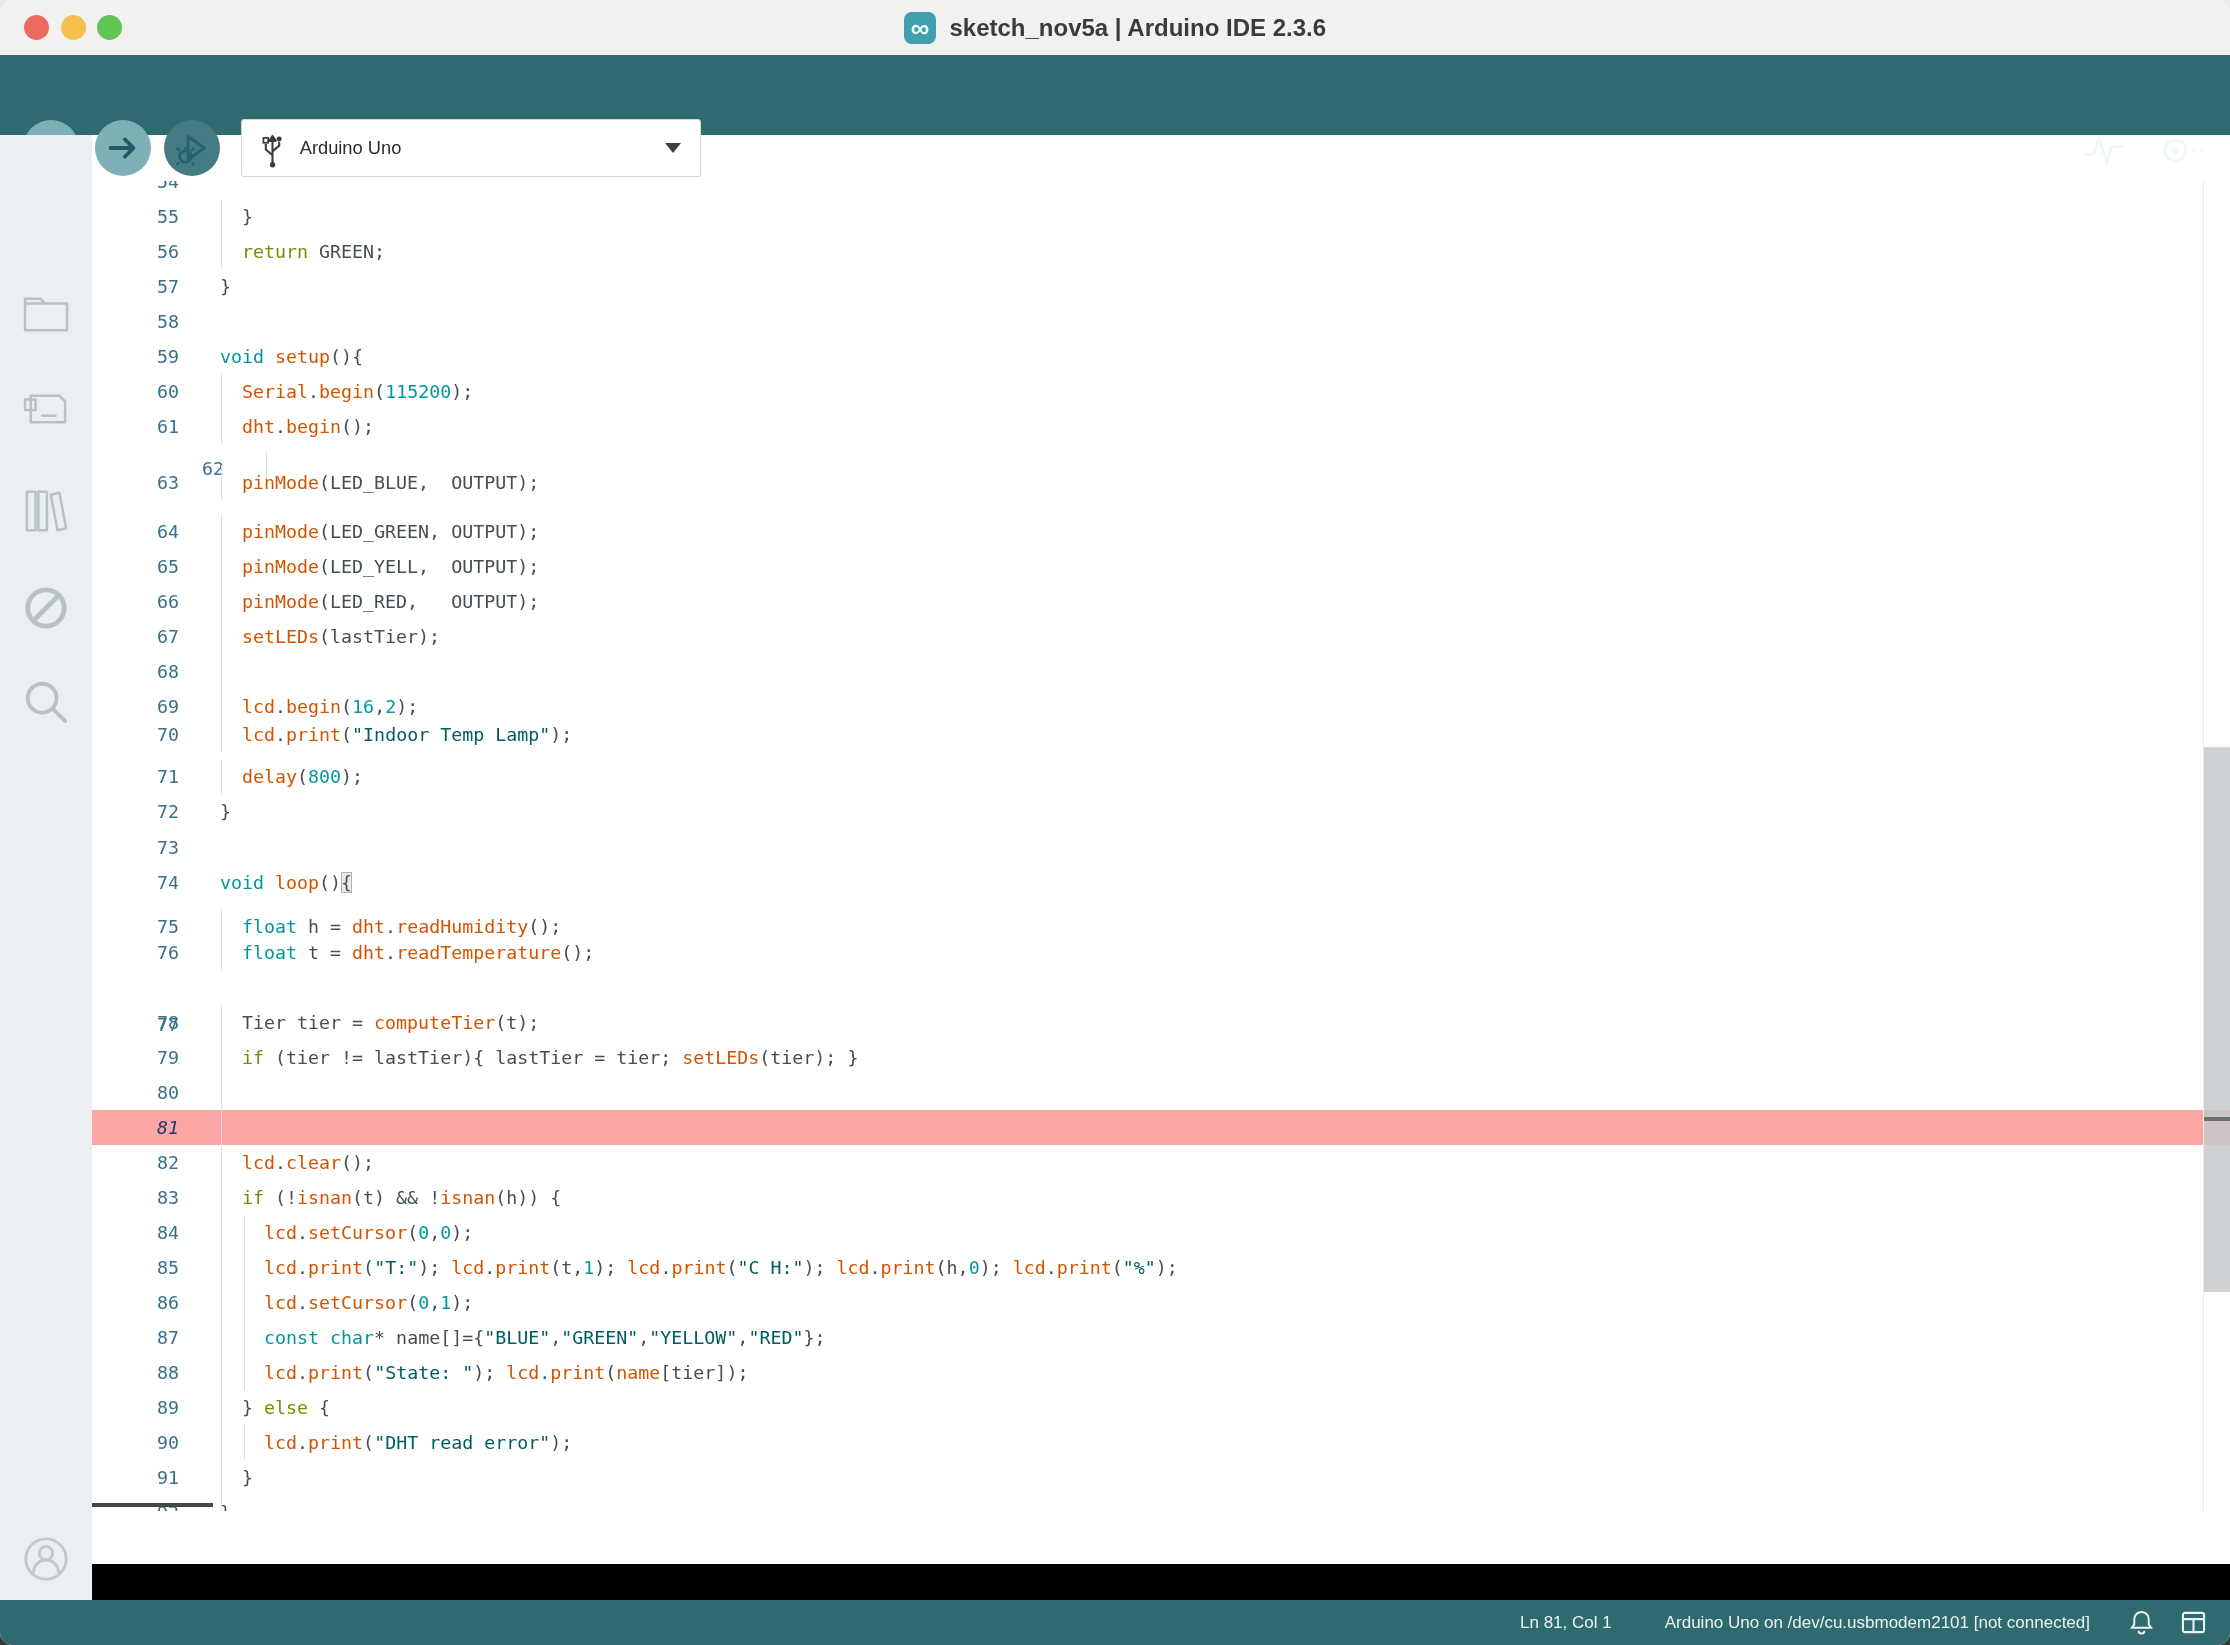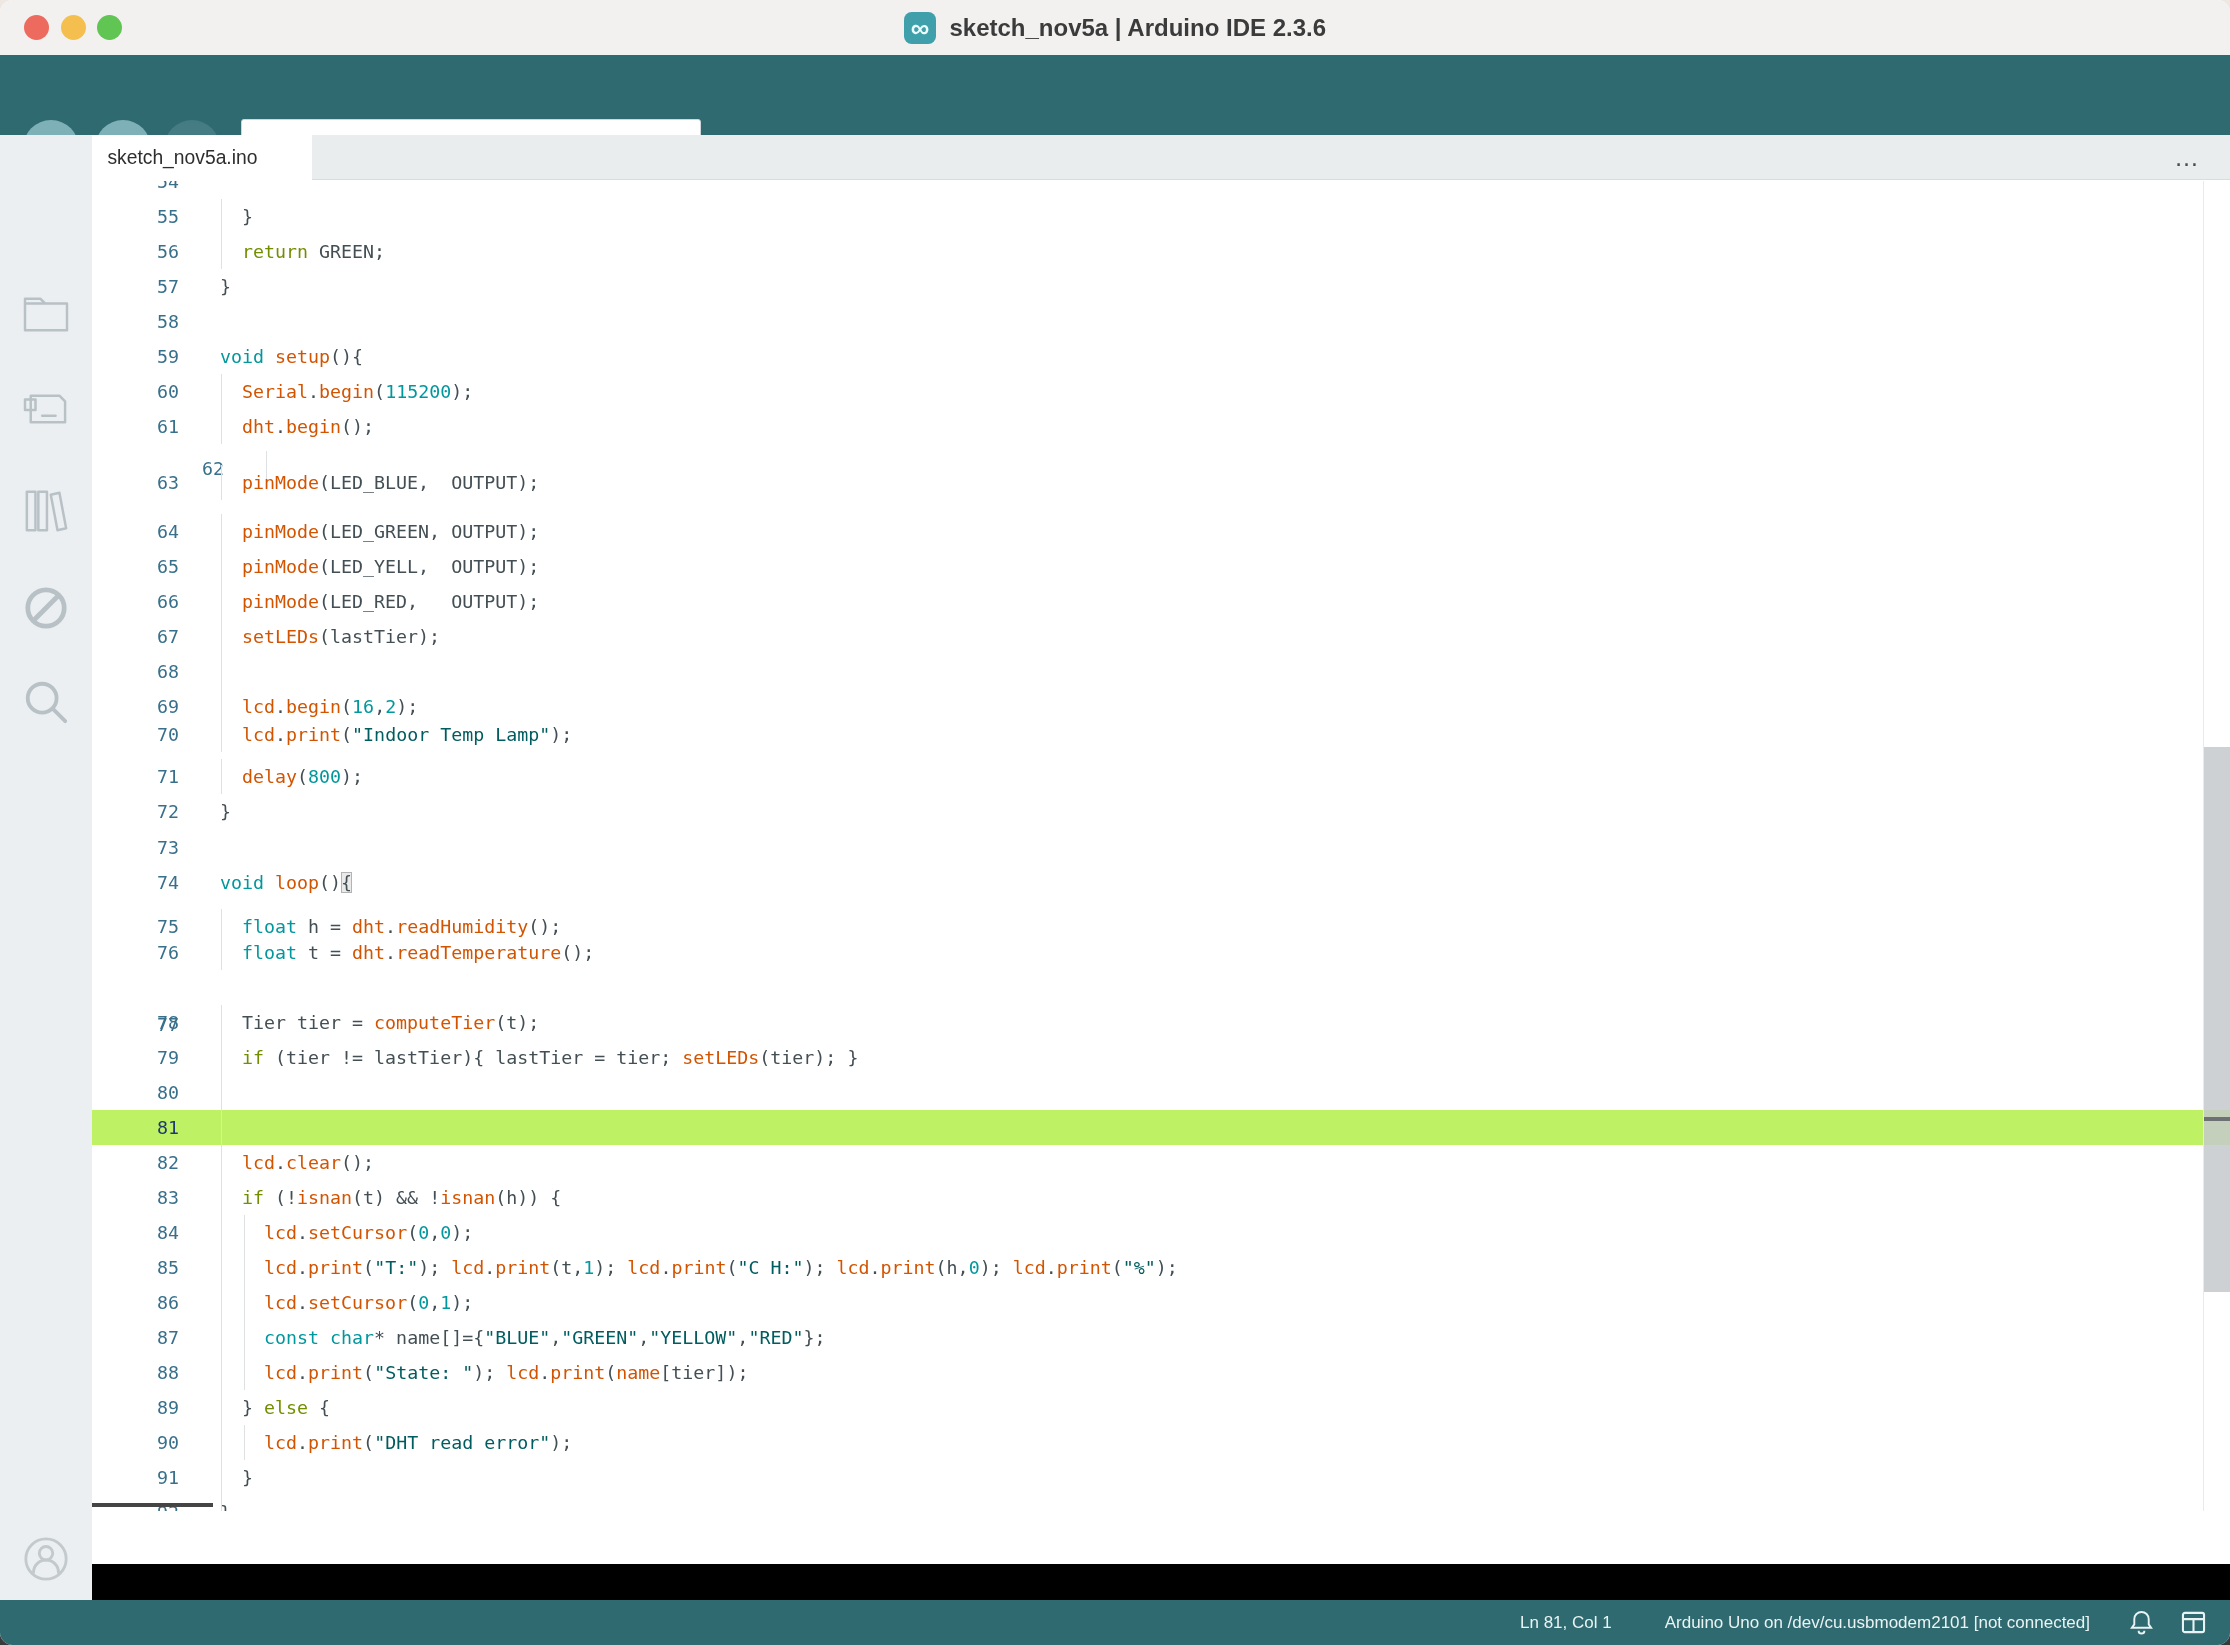--- a/index.html
+++ b/index.html
@@ -36,21 +36,21 @@
 
   
   .sidebar{position:absolute;left:0;top:135px;width:92px;bottom:45px;background:#eceff1;}
   .sb-icon{position:absolute;left:0;width:92px;display:flex;justify-content:center;}
   .sb-icon svg{stroke:#b8c1c6;fill:none;stroke-width:2.6;stroke-linejoin:round;stroke-linecap:round;}
   .sb-account svg{stroke:#c2cacd;}
 
   
   .editor{position:absolute;left:92px;top:181px;right:0;height:1330px;background:#ffffff;overflow:hidden;font-family:"DejaVu Sans Mono",monospace;font-size:18.3px;}
   .code-row{position:absolute;left:0;right:0;height:35px;line-height:35px;}
-  .code-row.current{background:#bef264;}
+  .code-row.current{background:#fca5a5;font-style:italic;}
   .gutter{position:absolute;left:0;top:0;width:87px;text-align:right;color:#38708c;}
   .code-row.current .gutter{color:#1d3a75;}
   .code-text{position:absolute;left:128px;top:0;white-space:pre;color:#434f54;}
   .guide{position:absolute;top:0;height:35px;width:1px;background:#dde1e2;}
   .guide.g0{left:129px;}
   .guide.g1{left:152px;}
   .tok-p{color:#434f54;}
   .tok-k{color:#00979d;}
   .tok-f{color:#d35400;}
   .tok-w{color:#728e00;}
@@ -127,26 +127,20 @@
       </svg>
       <svg width="50" height="39" viewBox="0 0 52 40">
         <circle cx="17" cy="20" r="11" fill="none" stroke="#eef6f6" stroke-width="3"></circle>
         <circle cx="17" cy="20" r="3.4" fill="#eef6f6"></circle>
         <circle cx="37" cy="20" r="2.4" fill="#eef6f6"></circle>
         <circle cx="45" cy="20" r="2.4" fill="#eef6f6"></circle>
       </svg>
     </div>
   </div>
 
-  <div class="tabbar">
-    <div class="tab">
-      <span>sketch_nov5a.ino</span>
-    </div>
-    <div class="tab-more">…</div>
-  </div>
 
   <div class="sidebar">
     <div class="sb-icon" style="top:156px">
       <svg width="50" height="42" viewBox="0 0 52 44">
         <path d="M4 41 V8 H20 L25 13 H48 V41 Z M4 13 H25"></path>
       </svg>
     </div>
     <div class="sb-icon" style="top:253px">
       <svg width="50" height="42" viewBox="0 0 52 44">
         <path d="M10 8 H40 L46 14 V36 H10 Z"></path>

